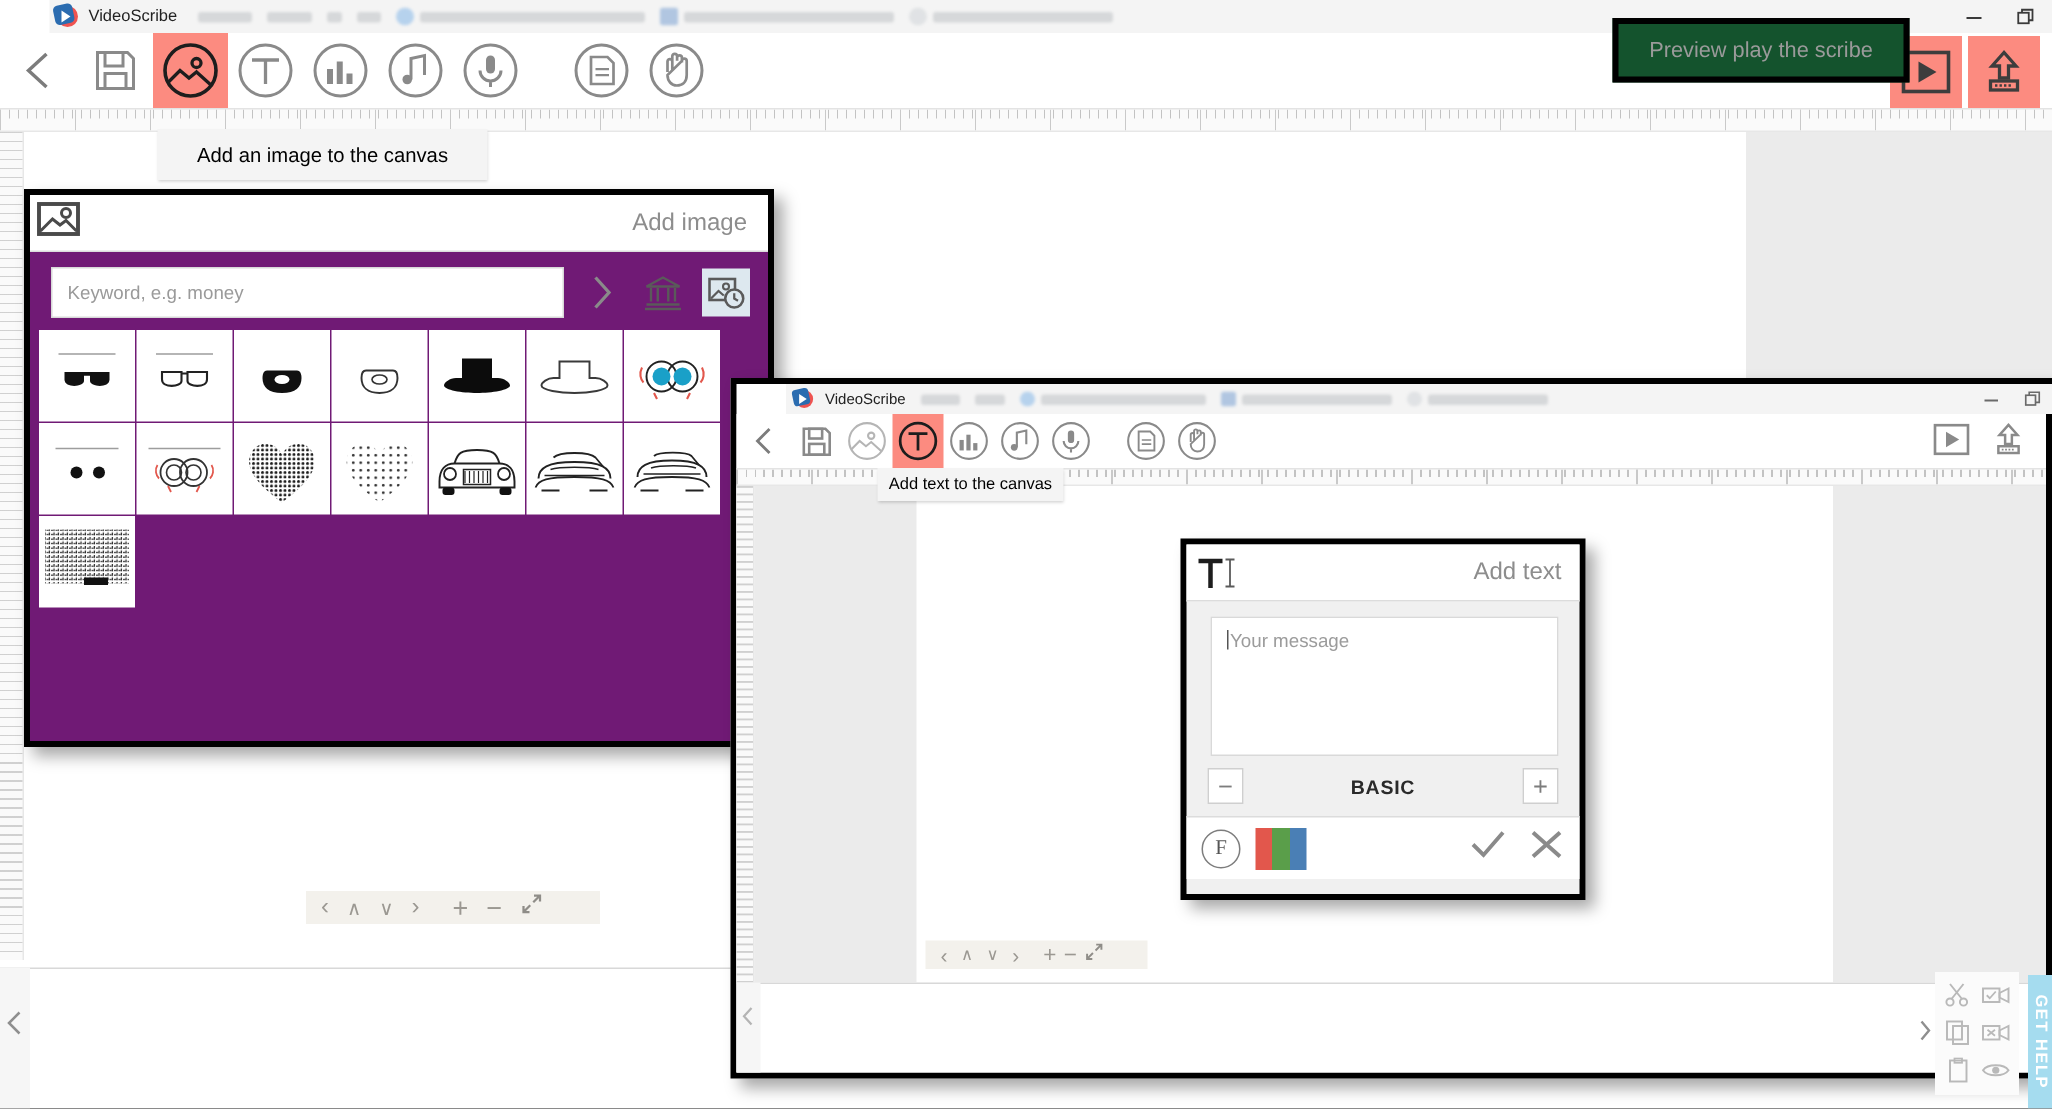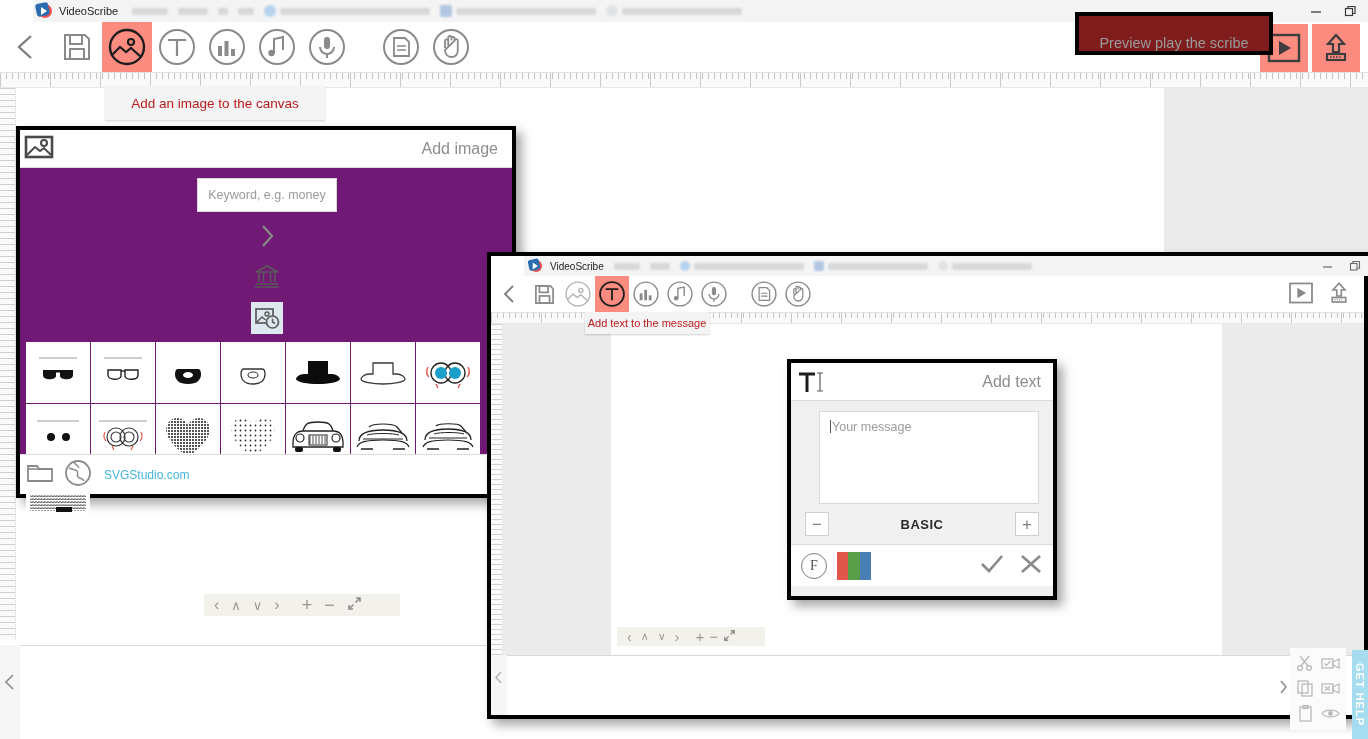--- a/index.html
+++ b/index.html
@@ -47,51 +47,51 @@
   .ruler .bigticks { position:absolute; left:0; top:0; height:100%; width:100%;
       background-image: repeating-linear-gradient(to right,#c9c9c9 0 1px, transparent 1px 50px); }
   .vruler { position:absolute; background:#fafafa; border-right:1px solid #e7e7e7; }
   .vruler .ticks { position:absolute; inset:0;
       background-image: repeating-linear-gradient(to bottom, #c6c6c6 0 1px, transparent 1px 6px); opacity:.8;}
 
   .canvas-area { position:absolute; background:#ffffff; }
   .canvas-grey { position:absolute; background:#ebebeb; }
 
   
-  .tooltip { position:absolute; background:#f4f4f4; color:#b91c1c;
+  .tooltip { position:absolute; background:#f4f4f4; color:#000000;
       display:flex; align-items:center; justify-content:center; white-space:nowrap;
       box-shadow:0 1px 2px rgba(0,0,0,.18); }
-  .tooltip.boxed { border:4px solid #000; background:#7f1d1d; color:#9a9a9a; box-shadow:none;align-items:flex-end; }
+  .tooltip.boxed { border:4px solid #000; background:#14532d; color:#9a9a9a; box-shadow:none; }
 
   
   .panel { position:absolute; border:4px solid #000; background:#701a75; }
   .panel-head { height:38px; background:#fff; display:flex; align-items:center;
       border-bottom:1px solid #dcdcdc; }
   .panel-head .ph-icon { margin-left:4px; }
   .panel-head .ph-title { margin-left:auto; margin-right:14px; font-size:16px; color:#8d8d8d; }
-  .search-row { display:flex; align-items:center; padding:10px 12px 8px 14px; gap:10px;flex-direction:column; }
+  .search-row { display:flex; align-items:center; padding:10px 12px 8px 14px; gap:10px; }
   .search-input { flex:1 1 auto; height:34px; background:#fff; border:1px solid #d8d8d8;
       display:flex; align-items:center; padding:0 10px; font-size:12.5px; color:#9a9a9a; }
   .go-arrow { width:30px; display:flex; align-items:center; justify-content:center; color:#8a8a8a;}
   .src-btn { width:32px; height:32px; display:flex; align-items:center; justify-content:center; }
   .src-btn.active { background:#dde8ef; }
   .thumb-grid { display:flex; flex-wrap:wrap; gap:1px 1px; padding:0 6px; }
   .thumb { width:64px; height:61px; background:#fff; display:flex; align-items:center;
       justify-content:center; overflow:hidden; }
   .panel-foot { position:absolute; left:0; bottom:0; width:100%; height:40px; background:#fff;
       border-top:1px solid #dcdcdc; display:flex; align-items:center; padding:0 6px; }
   .panel-foot .flink { color:#45b6e0; font-size:12px; margin-left:12px; }
   .panel-foot .fnext { margin-left:auto; color:#8a8a8a; }
 
   
   .textdlg { position:absolute; border:4px solid #000; background:#f0f0f0; }
   .td-head { height:38px; background:#fff; display:flex; align-items:center;
       border-bottom:1px solid #dcdcdc; }
   .td-head .tdt { margin-left:auto; margin-right:12px; font-size:16px; color:#8d8d8d; }
-  .td-body { padding:10px 14px 0 28px; }
+  .td-body { padding:10px 14px 0 16px; }
   .td-area { height:93px; background:#fff; border:1px solid #d9d9d9; padding:8px 10px;
       font-size:12.5px; color:#9b9b9b; position:relative; }
   .caret { display:inline-block; width:1px; height:13px; background:#555; vertical-align:-2px;
       margin-right:1px; }
   .td-font { height:40px; display:flex; align-items:center; padding:0 14px; }
   .sqbtn { width:24px; height:24px; border:1px solid #cfcfcf; background:#fff; color:#7d7d7d;
       display:flex; align-items:center; justify-content:center; font-size:17px; line-height:1; }
   .td-fontname { flex:1 1 auto; text-align:center; font-size:13px; font-weight:bold; color:#2a2a2a;
       letter-spacing:.5px; }
   .td-foot { height:42px; background:#fff; border-top:1px solid #dcdcdc;
@@ -468,40 +468,20 @@
               <pattern id="scr" width="3" height="3" patternUnits="userSpaceOnUse">
             <path d="M0 1.4h1.4M2 0v2" stroke="#222" stroke-width=".8"></path>
               </pattern>
             </defs>
           <rect x="2" y="4" width="56" height="36" fill="url(#scr)"></rect>
           <rect x="28" y="36" width="16" height="5" fill="#111"></rect>
         </svg>
       </div>
     </div>
 
-    <div class="panel-foot">
-      <span>
-        <svg width="30" height="24" viewBox="0 0 30 24">
-            <path d="M2 5h9l2 3h13v12H2z" fill="none" stroke="#8a8a8a" stroke-width="1.8"></path>
-            <path d="M2 8h11" stroke="#8a8a8a" stroke-width="1.6"></path>
-          </svg>
-      </span>
-      <span style="margin-left:8px">
-        <svg width="28" height="28" viewBox="0 0 28 28">
-            <circle cx="14" cy="14" r="12" fill="none" stroke="#8a8a8a" stroke-width="1.8"></circle>
-          <path d="M5 9c4 2 6 1 8 3s-1 4 1 6 5 1 6 4M10 3c1 3 4 3 5 6" fill="none" stroke="#8a8a8a" stroke-width="1.5"></path>
-          </svg>
-      </span>
-      <span class="flink">SVGStudio.com</span>
-      <span class="fnext">
-        <svg width="18" height="26" viewBox="0 0 18 26">
-            <polyline points="5,4 13,13 5,22" fill="none" stroke="#8a8a8a" stroke-width="2.2"></polyline>
-          </svg>
-      </span>
-    </div>
   </div>
 
   <div class="win shadow-r" style="left:487px; top:252px; width:881px; height:467px; border:4px solid #000;">
 
     <div class="win-titlebar" style="height:20px;">
       <div class="win-logo" style="transform:scale(.85)">
         <div class="disc"></div>
           <div class="disc2"></div>
           <div class="tri"></div>
       </div>
@@ -652,21 +632,21 @@
         <span style="font-size:15px">−</span>
         <span>
           <svg width="13" height="13" viewBox="0 0 15 15">
               <path d="M9 2h4v4M13 2L8.5 6.5M6 13H2V9M2 13l4.5-4.5" fill="none" stroke="#8f8d88" stroke-width="1.5"></path>
             </svg>
         </span>
       </div>
     </div>
 
     <div class="tooltip" style="left:94px; top:56px; width:124px; height:22px; font-size:11px;">
-      <span>Add text to the message</span>
+      <span>Add text to the canvas</span>
     </div>
 
     <div class="textdlg shadow-r" style="left:296px; top:103px; width:270px; height:241px;">
       <div class="td-head">
         <span style="margin-left:6px; display:flex; align-items:center;">
           <svg width="34" height="26" viewBox="0 0 34 26">
             <path d="M2 5h16M10 5v18" fill="none" stroke="#1d1d1d" stroke-width="3"></path>
             <path d="M20 4h6M20 22h6M23 4v18" fill="none" stroke="#5a5a5a" stroke-width="1.2"></path>
           </svg>
         </span>

